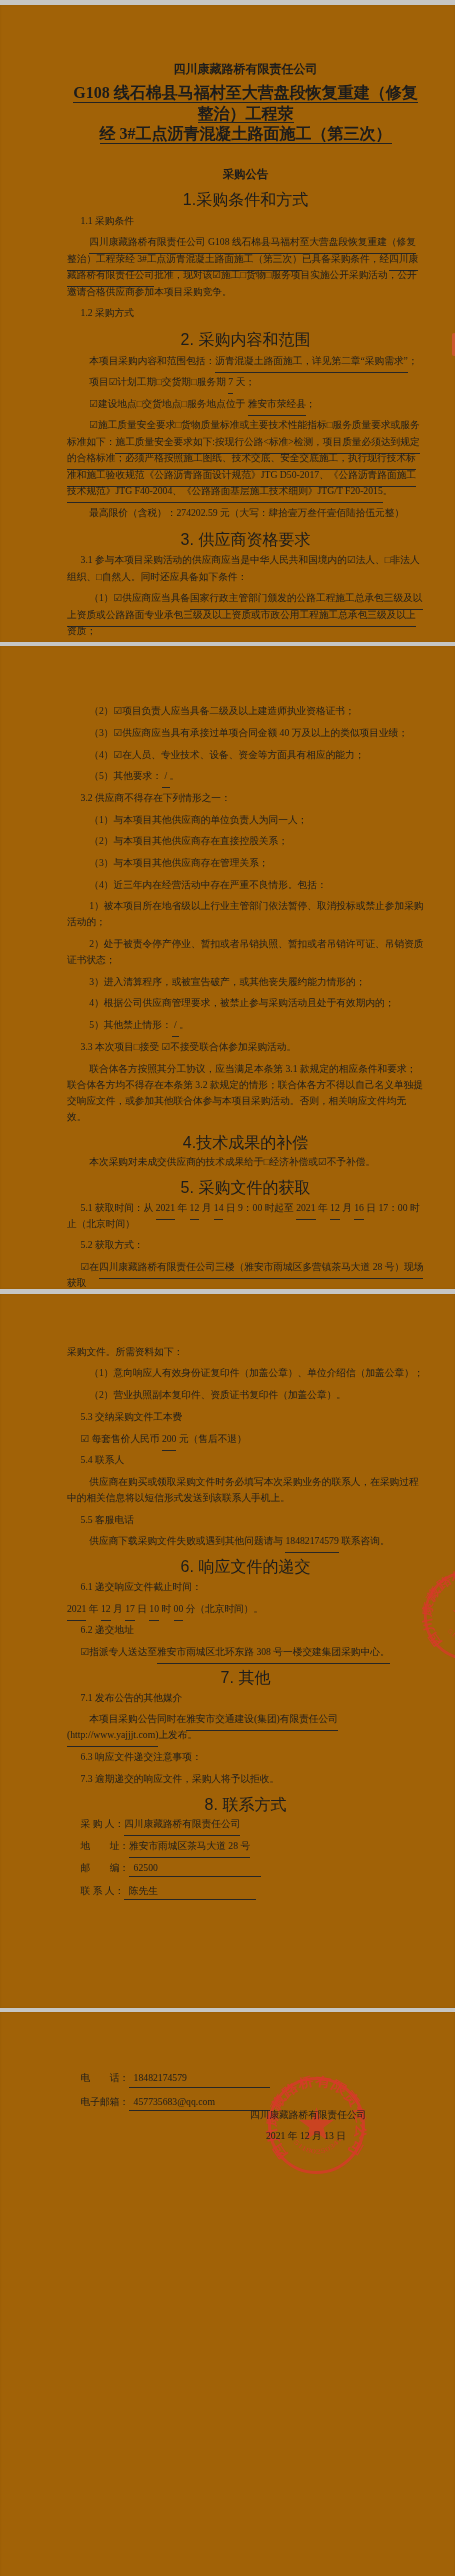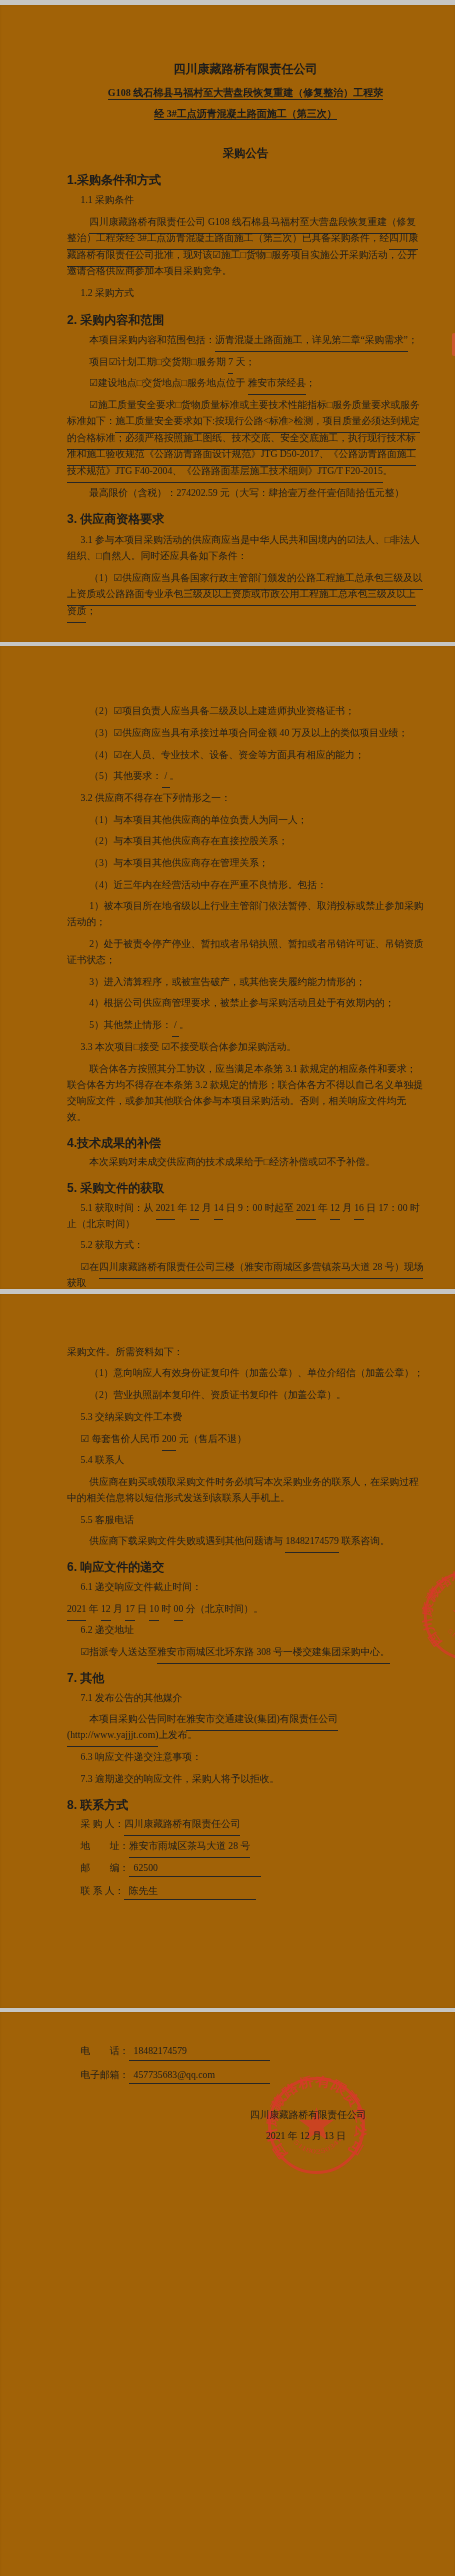--- a/index.html
+++ b/index.html
@@ -19,31 +19,32 @@
   .page3{height:714px;}
   .page4{height:639px;}
   .inner{padding:0 31px 0 67px;}
 
   .t-center{text-align:center;}
   .title-co{
     font-family:"Liberation Sans", sans-serif;
     font-size:12px;font-weight:bold;line-height:15px;
     padding-top:57px;
   }
-  .title-proj{font-size:10px;font-weight:bold;line-height:20.5px;margin-top:6.8px;}
+  .title-proj{font-size:16px;font-weight:bold;line-height:20.5px;margin-top:6.8px;}
   .title-proj .tl{border-bottom:1.1px solid #222;padding-bottom:0.6px;}
   .title-doc{
     font-family:Liberation Serif, serif;
     font-size:11.4px;font-weight:bold;line-height:15px;margin-top:22px;
   }
 
   .h{
     font-family:"Liberation Sans", sans-serif;
-    font-weight:bold;font-size:12px;line-height:16px;
+    font-weight:normal;font-size:16px;line-height:16px;
     margin:10.2px 0 4.6px 0;
+    text-align:center;
   }
   .page2 .h, .page3 .h{margin:10.2px 0 3.4px 0;}
 
   p.ln{font-size:9.7px;line-height:16px;margin:0 0 5.7px 0;}
   .page1 p.ln{line-height:16.5px;margin-bottom:5.1px;}
   .i2{text-indent:2.3em;}
   .i1{text-indent:1.4em;}
 
   .u{border-bottom:0.6px solid #262626;padding-bottom:6px;}
   .fill{
@@ -178,21 +179,21 @@
     </text>
     <text font-size="13" fill="#d8392b" opacity="0.75">
       <textPath href="#sealArcBot3" startOffset="8" textLength="135" lengthAdjust="spacingAndGlyphs">5118025034105</textPath>
     </text>
   </svg>
 </div>
 
 <div class="gap"></div>
 
 <div class="page page4">
-  <div class="inner" style="padding-top:31px;">
+  <div class="inner" style="padding-top:58px;">
     <p class="ln i1 form-ln"><span>电　　话：</span><span class="fill">18482174579</span></p>
     <p class="ln i1 form-ln"><span>电子邮箱：</span><span class="fill">457735683@qq.com</span></p>
   </div>
 
   <div class="signer-name">四川康藏路桥有限责任公司</div>
   <div class="signer-date">2021 年 12 月 13 日</div>
 
   <svg class="seal seal-p4" width="101" height="101" viewBox="0 0 200 200">
     <circle cx="100" cy="100" r="93" fill="none" stroke="#d8392b" stroke-width="6" opacity="0.8"></circle>
     <polygon points="100,64 108.5,88.4 134.2,88.9 113.7,104.4 121.2,129.1 100,114.4 78.8,129.1 86.3,104.4 65.8,88.9 91.5,88.4" fill="#d8392b" opacity="0.75"></polygon>

